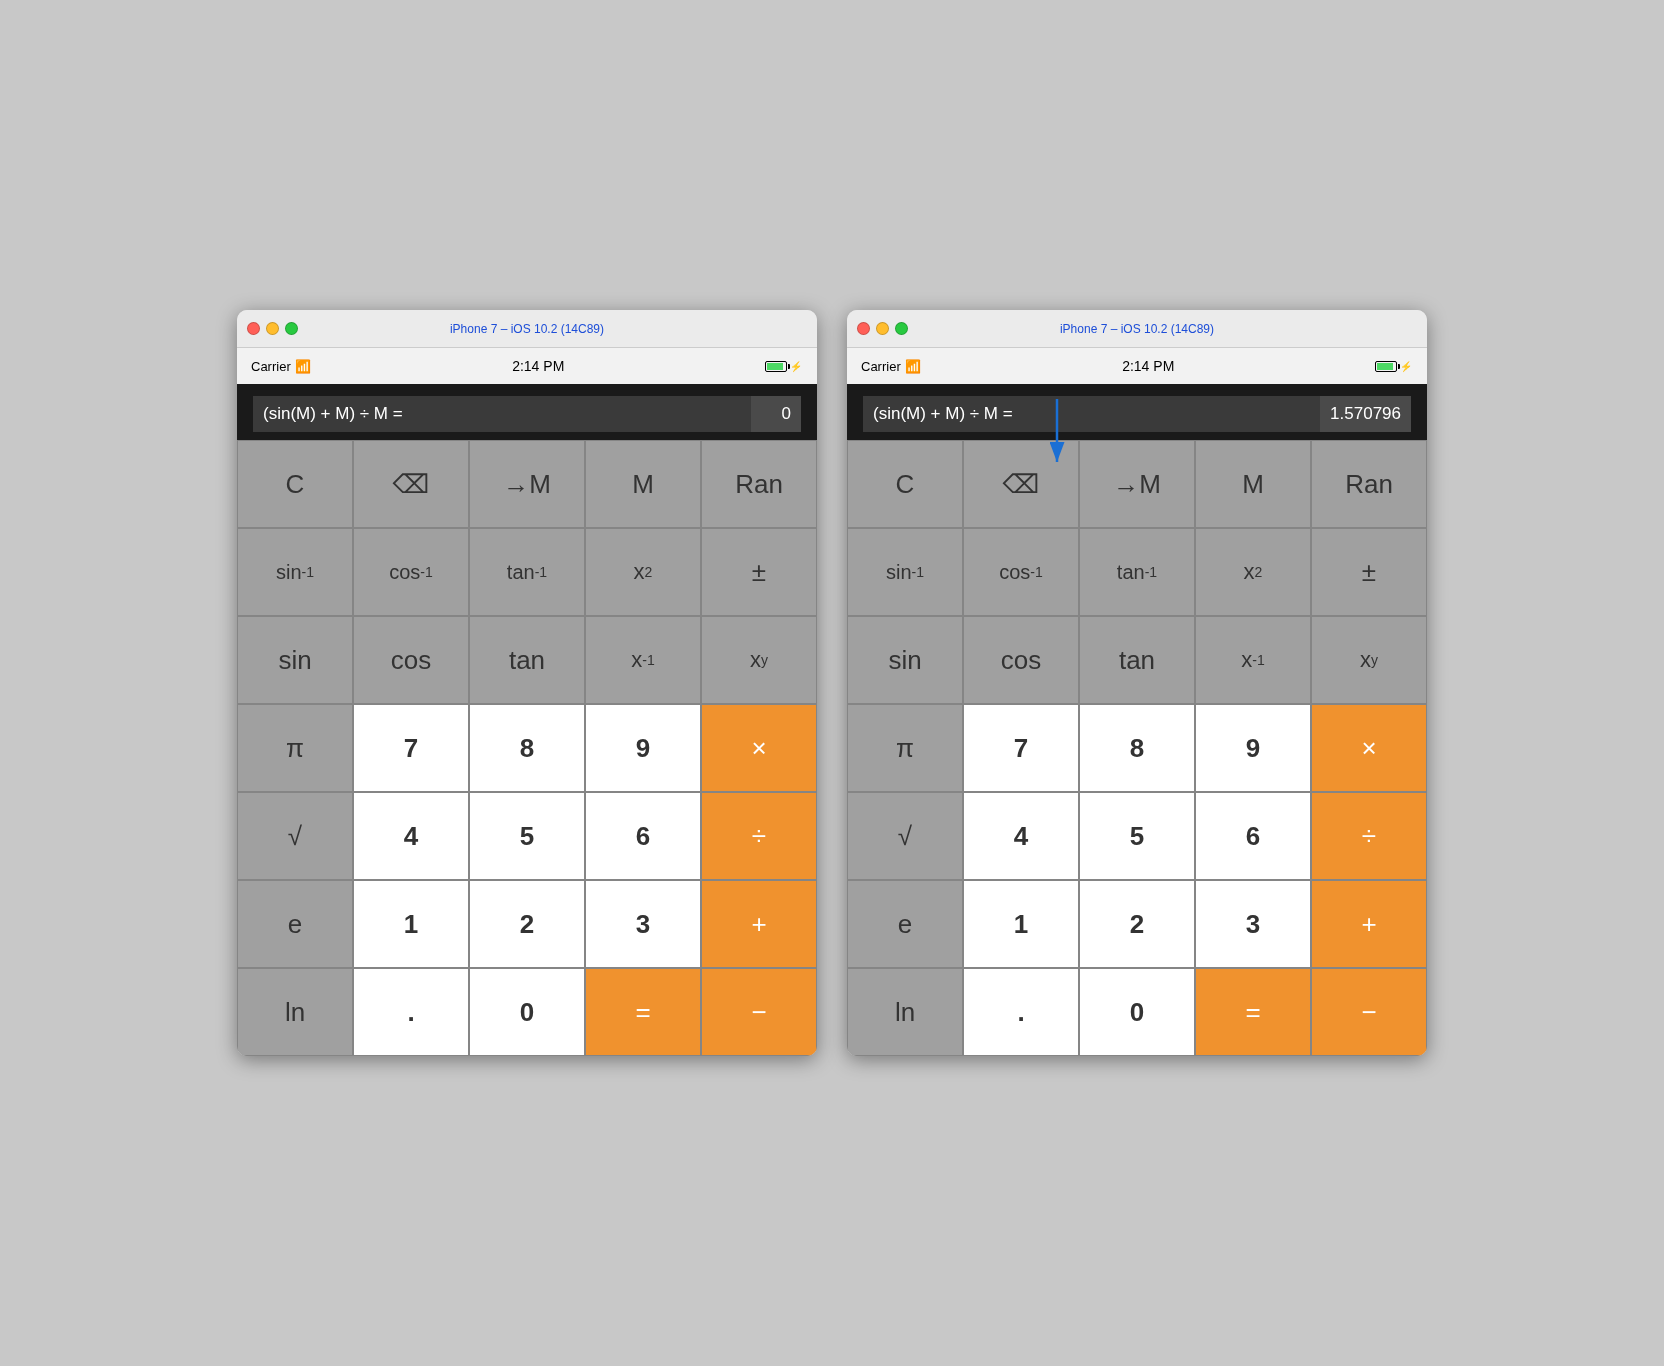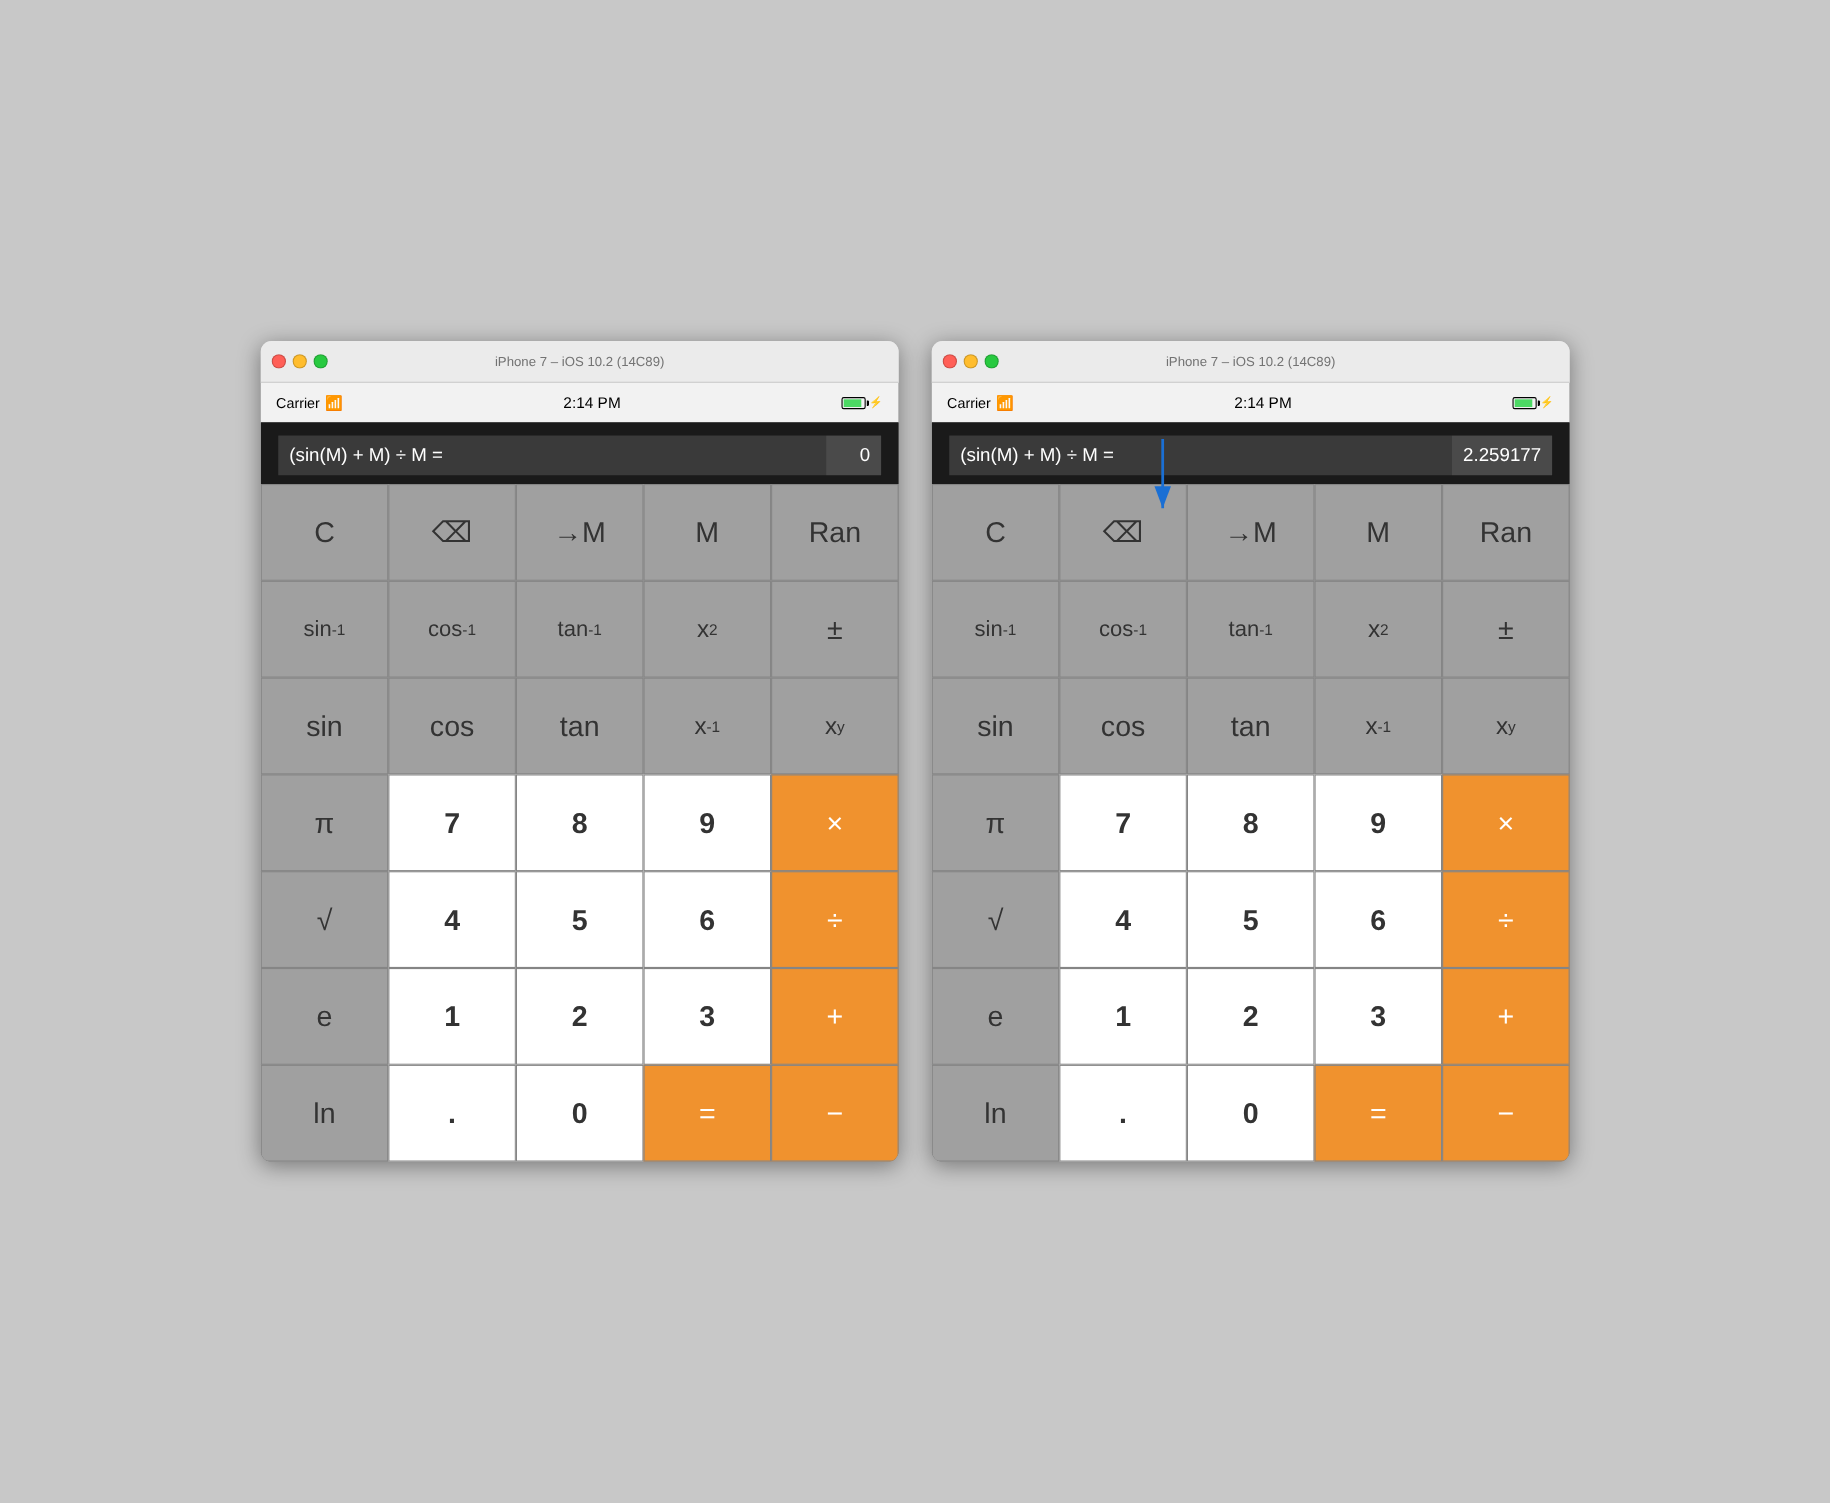--- a/index.html
+++ b/index.html
@@ -41,25 +41,25 @@
       width: 13px;
       height: 13px;
       border-radius: 50%;
       border: 1px solid rgba(0,0,0,0.2);
     }
     .tb-close { background: #ff5f57; }
     .tb-min { background: #ffbd2e; }
     .tb-max { background: #28c940; }
     .title-bar-text {
       font-size: 12px;
-      color: #737373;
+      color: #1d4ed8;
     }
 
     .phone-frame {
-      background: #404040;
+      background: #ffffff;
       margin: 0;
     }
 
     
     .status-bar {
       background: #f2f2f2;
       height: 36px;
       display: flex;
       align-items: center;
       justify-content: space-between;
@@ -322,21 +322,21 @@
           <div class="battery-fill"></div>
         </div>
         <span style="font-size:10px;">⚡</span>
       </div>
     </div>
 
     <div class="calc-display" style="position:relative;">
 
       <div class="calc-expression-row">
         <div class="calc-expression">(sin(M) + M) ÷ M =</div>
-        <div class="calc-result">2.259177</div>
+        <div class="calc-result">1.570796</div>
       </div>
 
       <svg style="position:absolute; top:10px; left:180px; width:60px; height:80px; pointer-events:none;" viewBox="0 0 60 80">
         <defs>
           <marker id="arrowhead" markerWidth="8" markerHeight="6" refX="8" refY="3" orient="auto">
             <polygon points="0 0, 8 3, 0 6" fill="#1a6fd4"></polygon>
           </marker>
         </defs>
         <line x1="30" y1="5" x2="30" y2="68" stroke="#1a6fd4" stroke-width="2.5" marker-end="url(#arrowhead)"></line>
       </svg>

